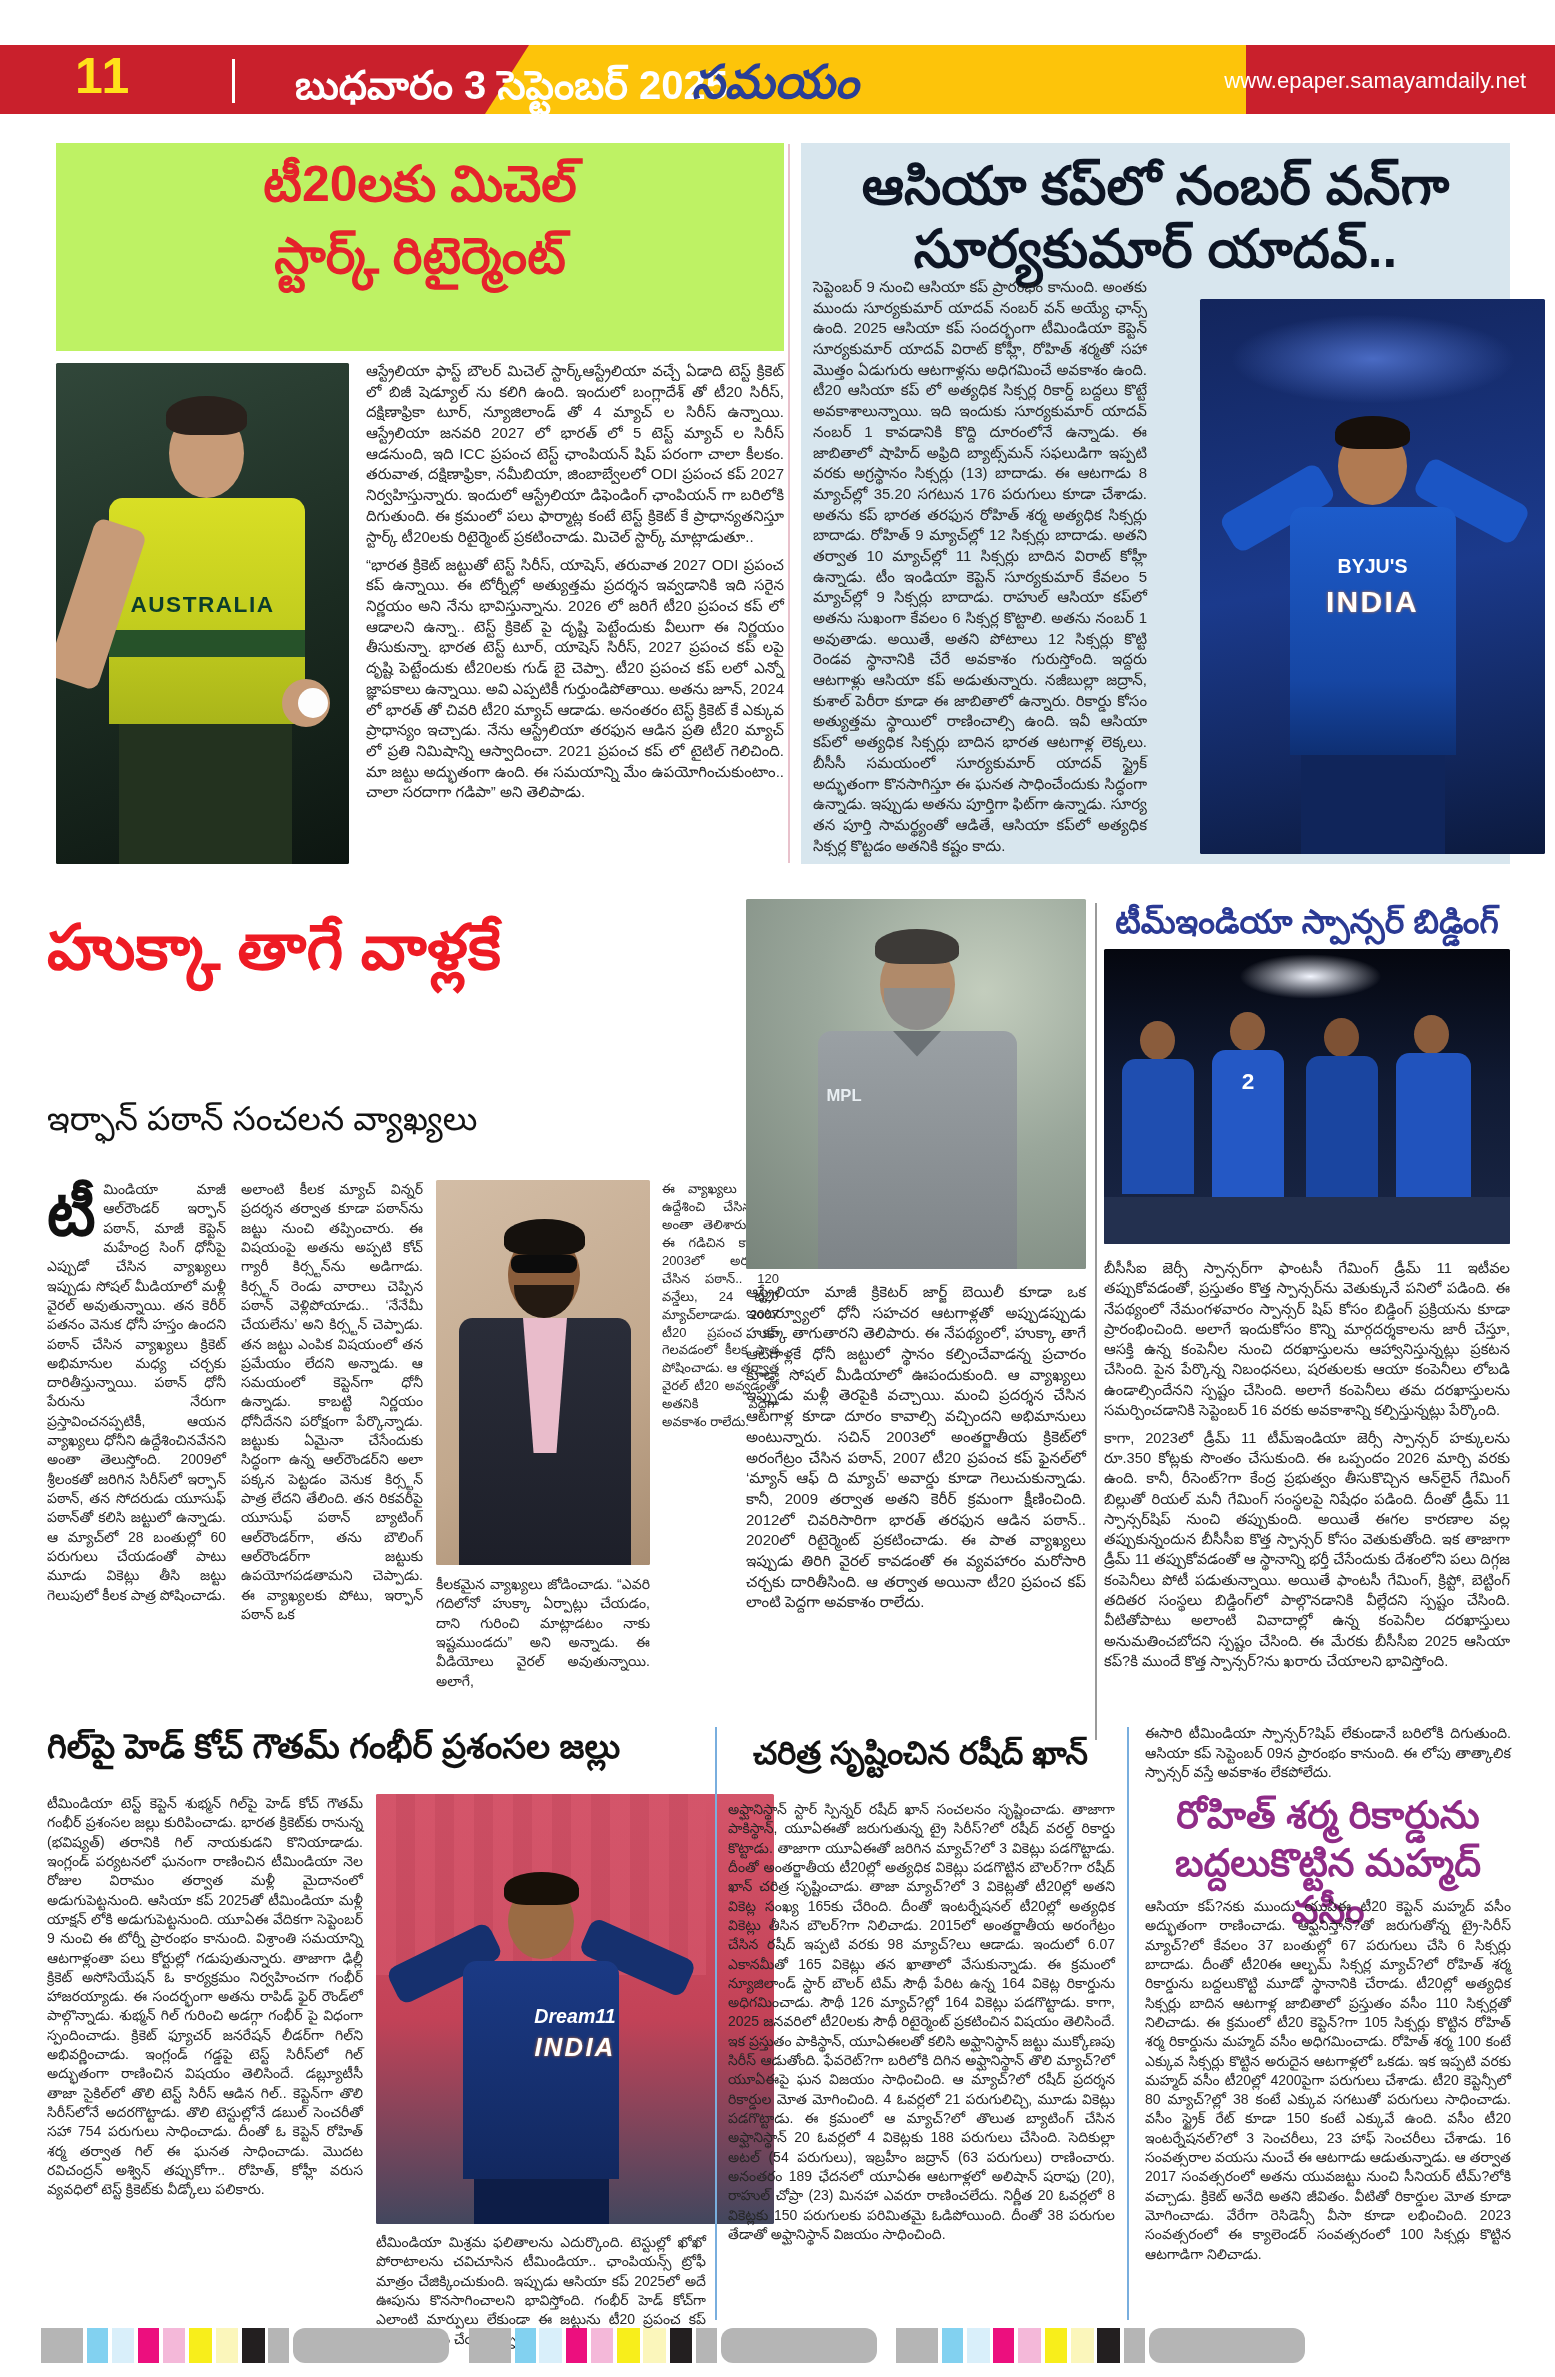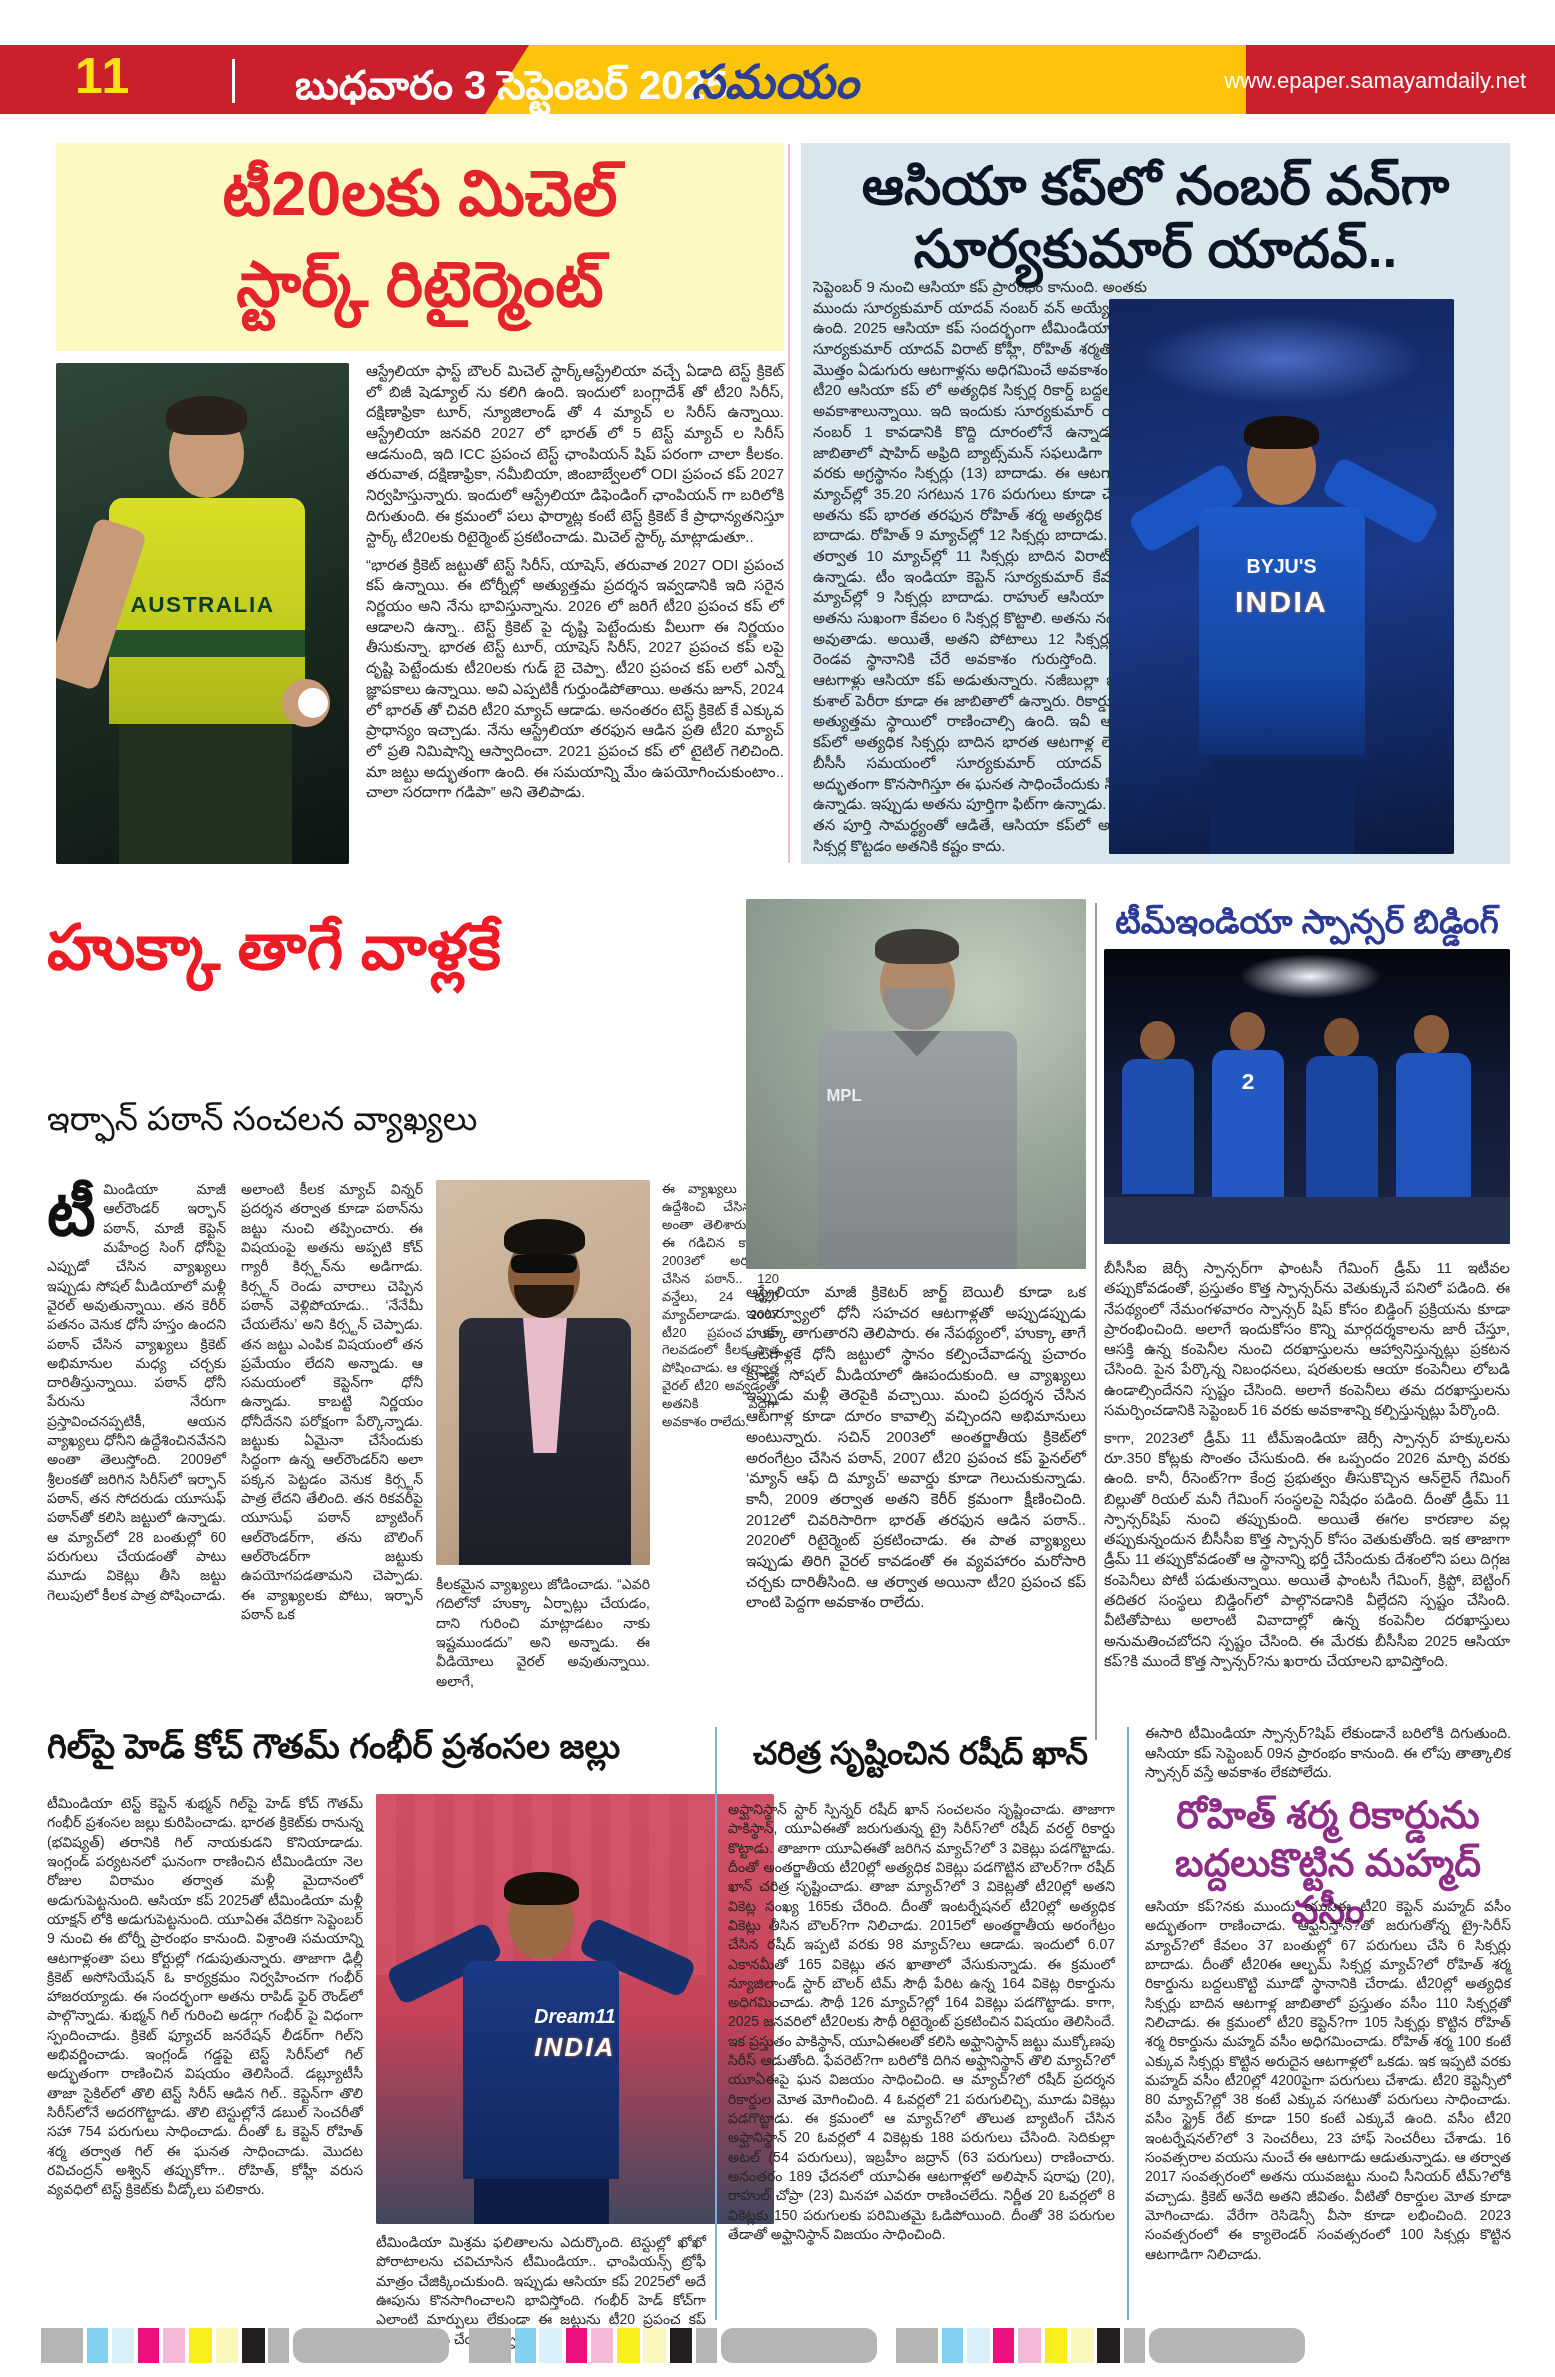--- a/index.html
+++ b/index.html
@@ -18,29 +18,29 @@
   
   .bodytxt{font-size:15px;line-height:1.38;text-align:justify;color:#262626;}
   .bodytxt p{margin:0 0 7.5px 0;}
   .vrule{position:absolute;width:2.3px;}
   .photo{position:absolute;overflow:hidden;border-radius:1.5px;}
   .ph-head{position:absolute;border-radius:50%;}
   .ph-torso{position:absolute;border-radius:13.5px 13.5px 0 0;}
   .ph-arm{position:absolute;border-radius:10.5px;}
   .jersey-label{position:absolute;color:#fff;font-weight:bold;text-align:center;width:100%;}
   
-  .starc-headbox{position:absolute;left:56px;top:143px;width:728px;height:208px;background:#fef9c3;
-        color:#e5232b;font-weight:bold;font-size:63px;line-height:1.45;text-align:center;padding-top:4.5px;box-sizing:border-box;}
+  .starc-headbox{position:absolute;left:56px;top:143px;width:728px;height:208px;background:#bef264;
+        color:#e5232b;font-weight:bold;font-size:50px;line-height:1.45;text-align:center;padding-top:4.5px;box-sizing:border-box;}
   .starc-photo{left:56px;top:363px;width:293px;height:501px;background:linear-gradient(160deg,#31473a 0%,#1b2b21 55%,#0d1611 100%);}
   .starc-body{position:absolute;left:366px;top:361px;width:418px;height:504px;}
   
   .sky-box{position:absolute;left:801px;top:143px;width:709px;height:721px;background:#d8e6ee;}
   .sky-head{padding-top:12px;text-align:center;font-size:53px;font-weight:bold;line-height:1.18;color:#0d1524;}
   .sky-body{position:absolute;left:12px;top:134px;width:334px;height:576px;}
-  .sky-photo{left:1109px;top:299px;width:345px;height:555px;background:linear-gradient(170deg,#13255c 0%,#1b3a8c 50%,#0c1a3e 100%);}
+  .sky-photo{left:1200px;top:299px;width:345px;height:555px;background:linear-gradient(170deg,#13255c 0%,#1b3a8c 50%,#0c1a3e 100%);}
   
   .dhoni-head{position:absolute;left:47px;top:907px;width:722px;font-size:63px;font-weight:bold;
         line-height:1.28;color:#ee1b24;}
   .dhoni-sub{position:absolute;left:47px;top:1100px;width:722px;font-size:33px;color:#141414;}
   .dhoni-col{position:absolute;top:1180px;height:528px;}
   .dropcap{float:left;font-size:63px;line-height:0.9;font-weight:bold;color:#111;margin:4.5px 7.5px 0 0;}
   .irfan-photo{left:436px;top:1180px;width:214px;height:385px;background:linear-gradient(150deg,#d3bda6 0%,#c2a88d 60%,#a88d72 100%);}
   .dhoni-photo{left:746px;top:899px;width:340px;height:370px;background:radial-gradient(circle at 70% 25%,#c3cdbd 0%,#9aa79b 45%,#78847b 100%);}
   
   .sponsor-head{position:absolute;left:1104px;top:903px;width:406px;text-align:center;font-size:33px;

